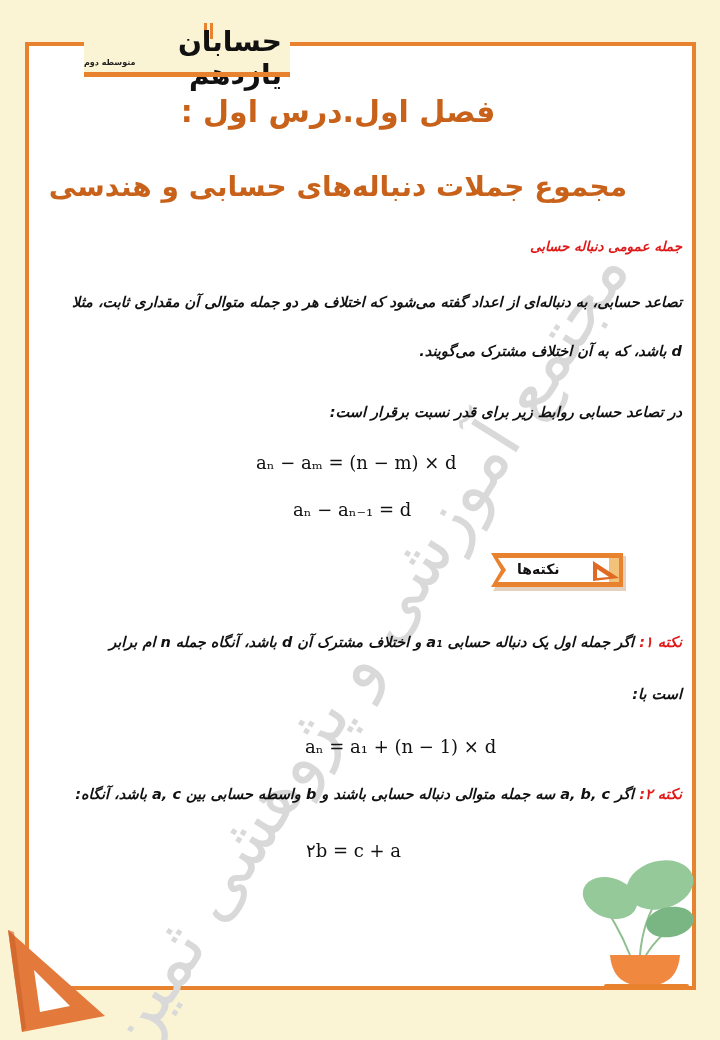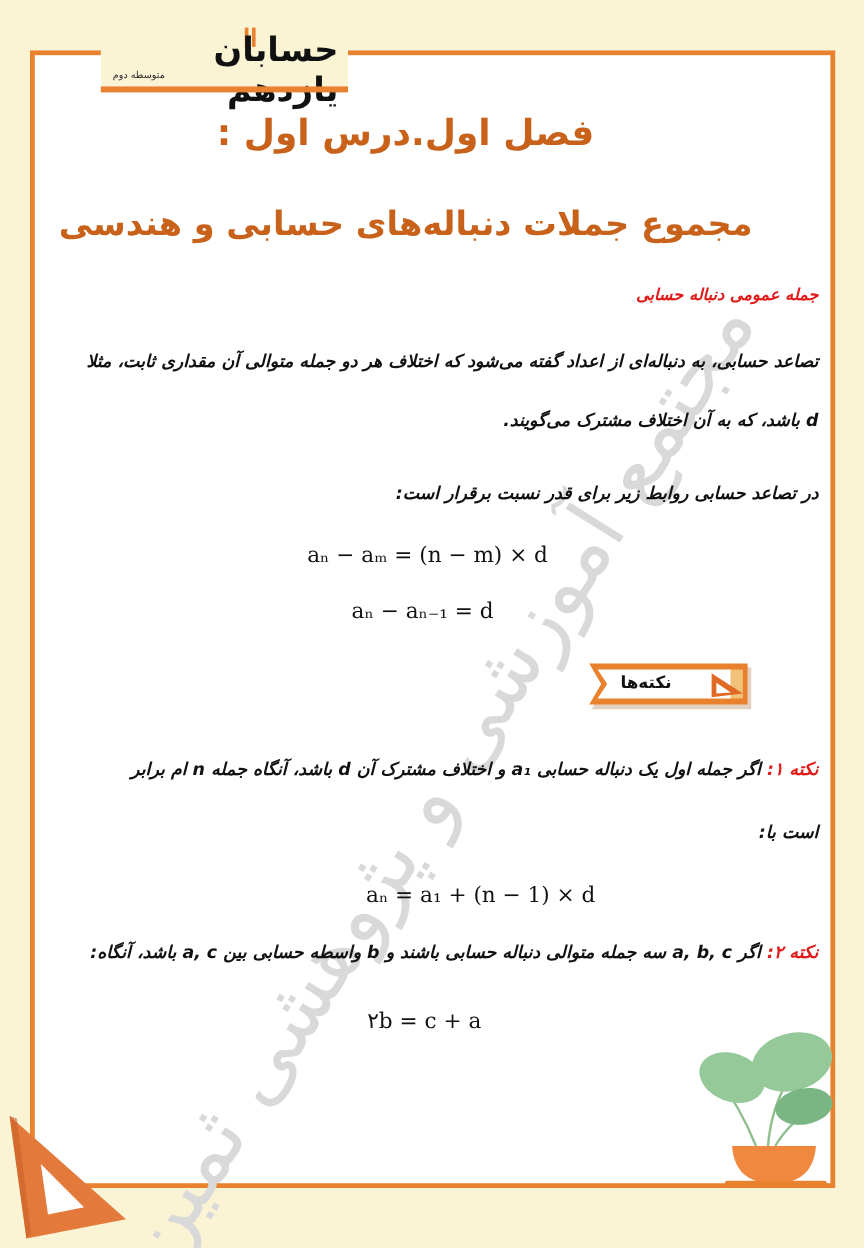--- a/index.html
+++ b/index.html
@@ -1,20 +1,20 @@
 <!DOCTYPE html>
 <html><head>
 <meta charset="utf-8">
 <style>
   html,body{margin:0;padding:0;}
   body{width:720px;height:1040px;position:relative;overflow:hidden;background:#faf4d5;font-family:"DejaVu Sans",sans-serif;}
   .panel{position:absolute;left:25px;top:42px;width:663px;height:940px;background:#fff;border:4px solid #e9822f;box-sizing:content-box;}
   .logo{position:absolute;left:84px;top:8px;width:206px;height:64px;background:#faf4d5;z-index:3;}
   .logo .name{position:absolute;right:8px;top:17px;font-size:28px;font-weight:bold;color:#111;direction:rtl;letter-spacing:-1px;}
-  .logo .sub{position:absolute;left:10px;top:50px;font-size:8px;font-weight:normal;color:#222;direction:rtl;}
+  .logo .sub{position:absolute;left:0;top:50px;font-size:8px;font-weight:bold;color:#222;direction:rtl;}
   .logo .bar{position:absolute;left:0;top:64px;width:206px;height:5px;background:#e9822f;}
   .logo .marks{position:absolute;left:120px;top:15px;width:8px;height:18px;}
   .logo .marks span{position:absolute;top:0;width:3px;height:16px;background:#e9822f;}
   .t1,.t2{position:absolute;left:0;width:676px;text-align:center;color:#c8621a;font-weight:bold;direction:rtl;font-family:"DejaVu Sans",sans-serif;z-index:2;}
   .t1{top:94px;font-size:30px;}
   .t2{top:170px;font-size:28px;}
   .rtl{position:absolute;direction:rtl;text-align:right;font-size:14.5px;color:#111;font-weight:bold;white-space:nowrap;z-index:2;font-style:italic;}
   .red{color:#e01919;}
   .math{position:absolute;font-family:"DejaVu Serif",serif;font-size:18px;color:#111;white-space:nowrap;z-index:2;}
   .wm{position:absolute;left:60px;top:520px;font-size:70px;color:#d9d9d9;transform:rotate(-58deg);transform-origin:center;direction:rtl;white-space:nowrap;z-index:1;font-weight:normal;width:720px;text-align:center;}

